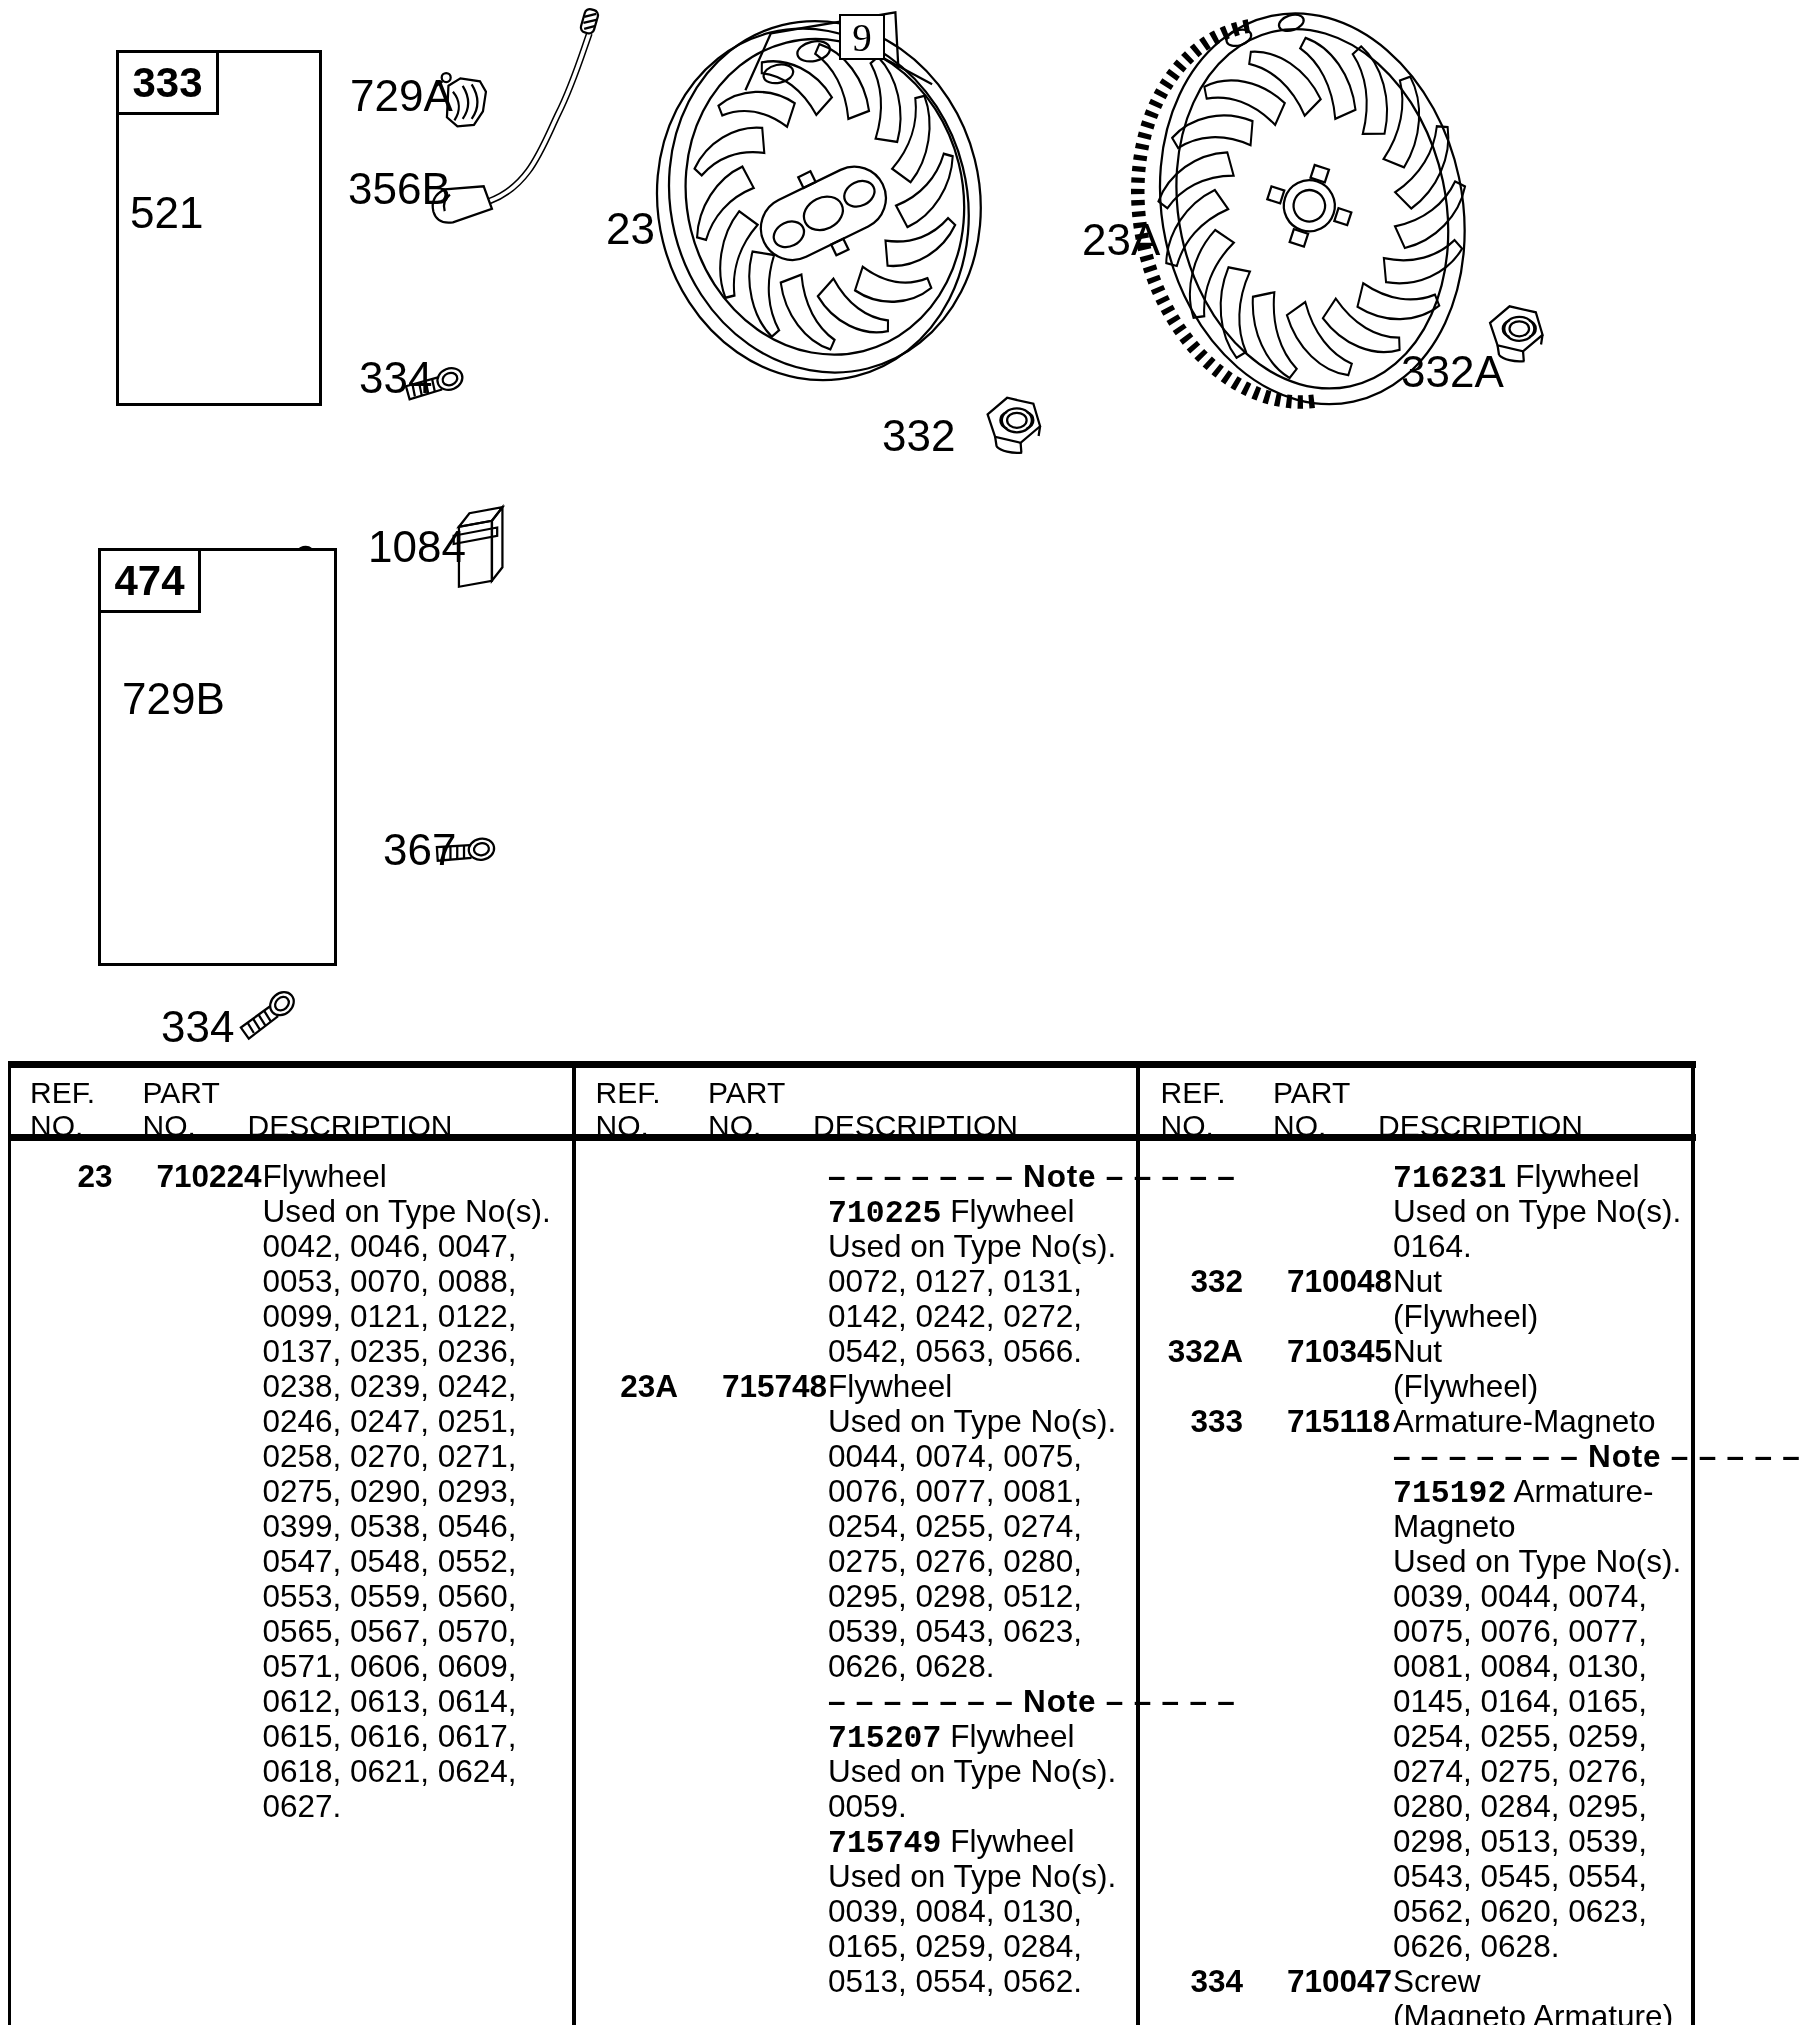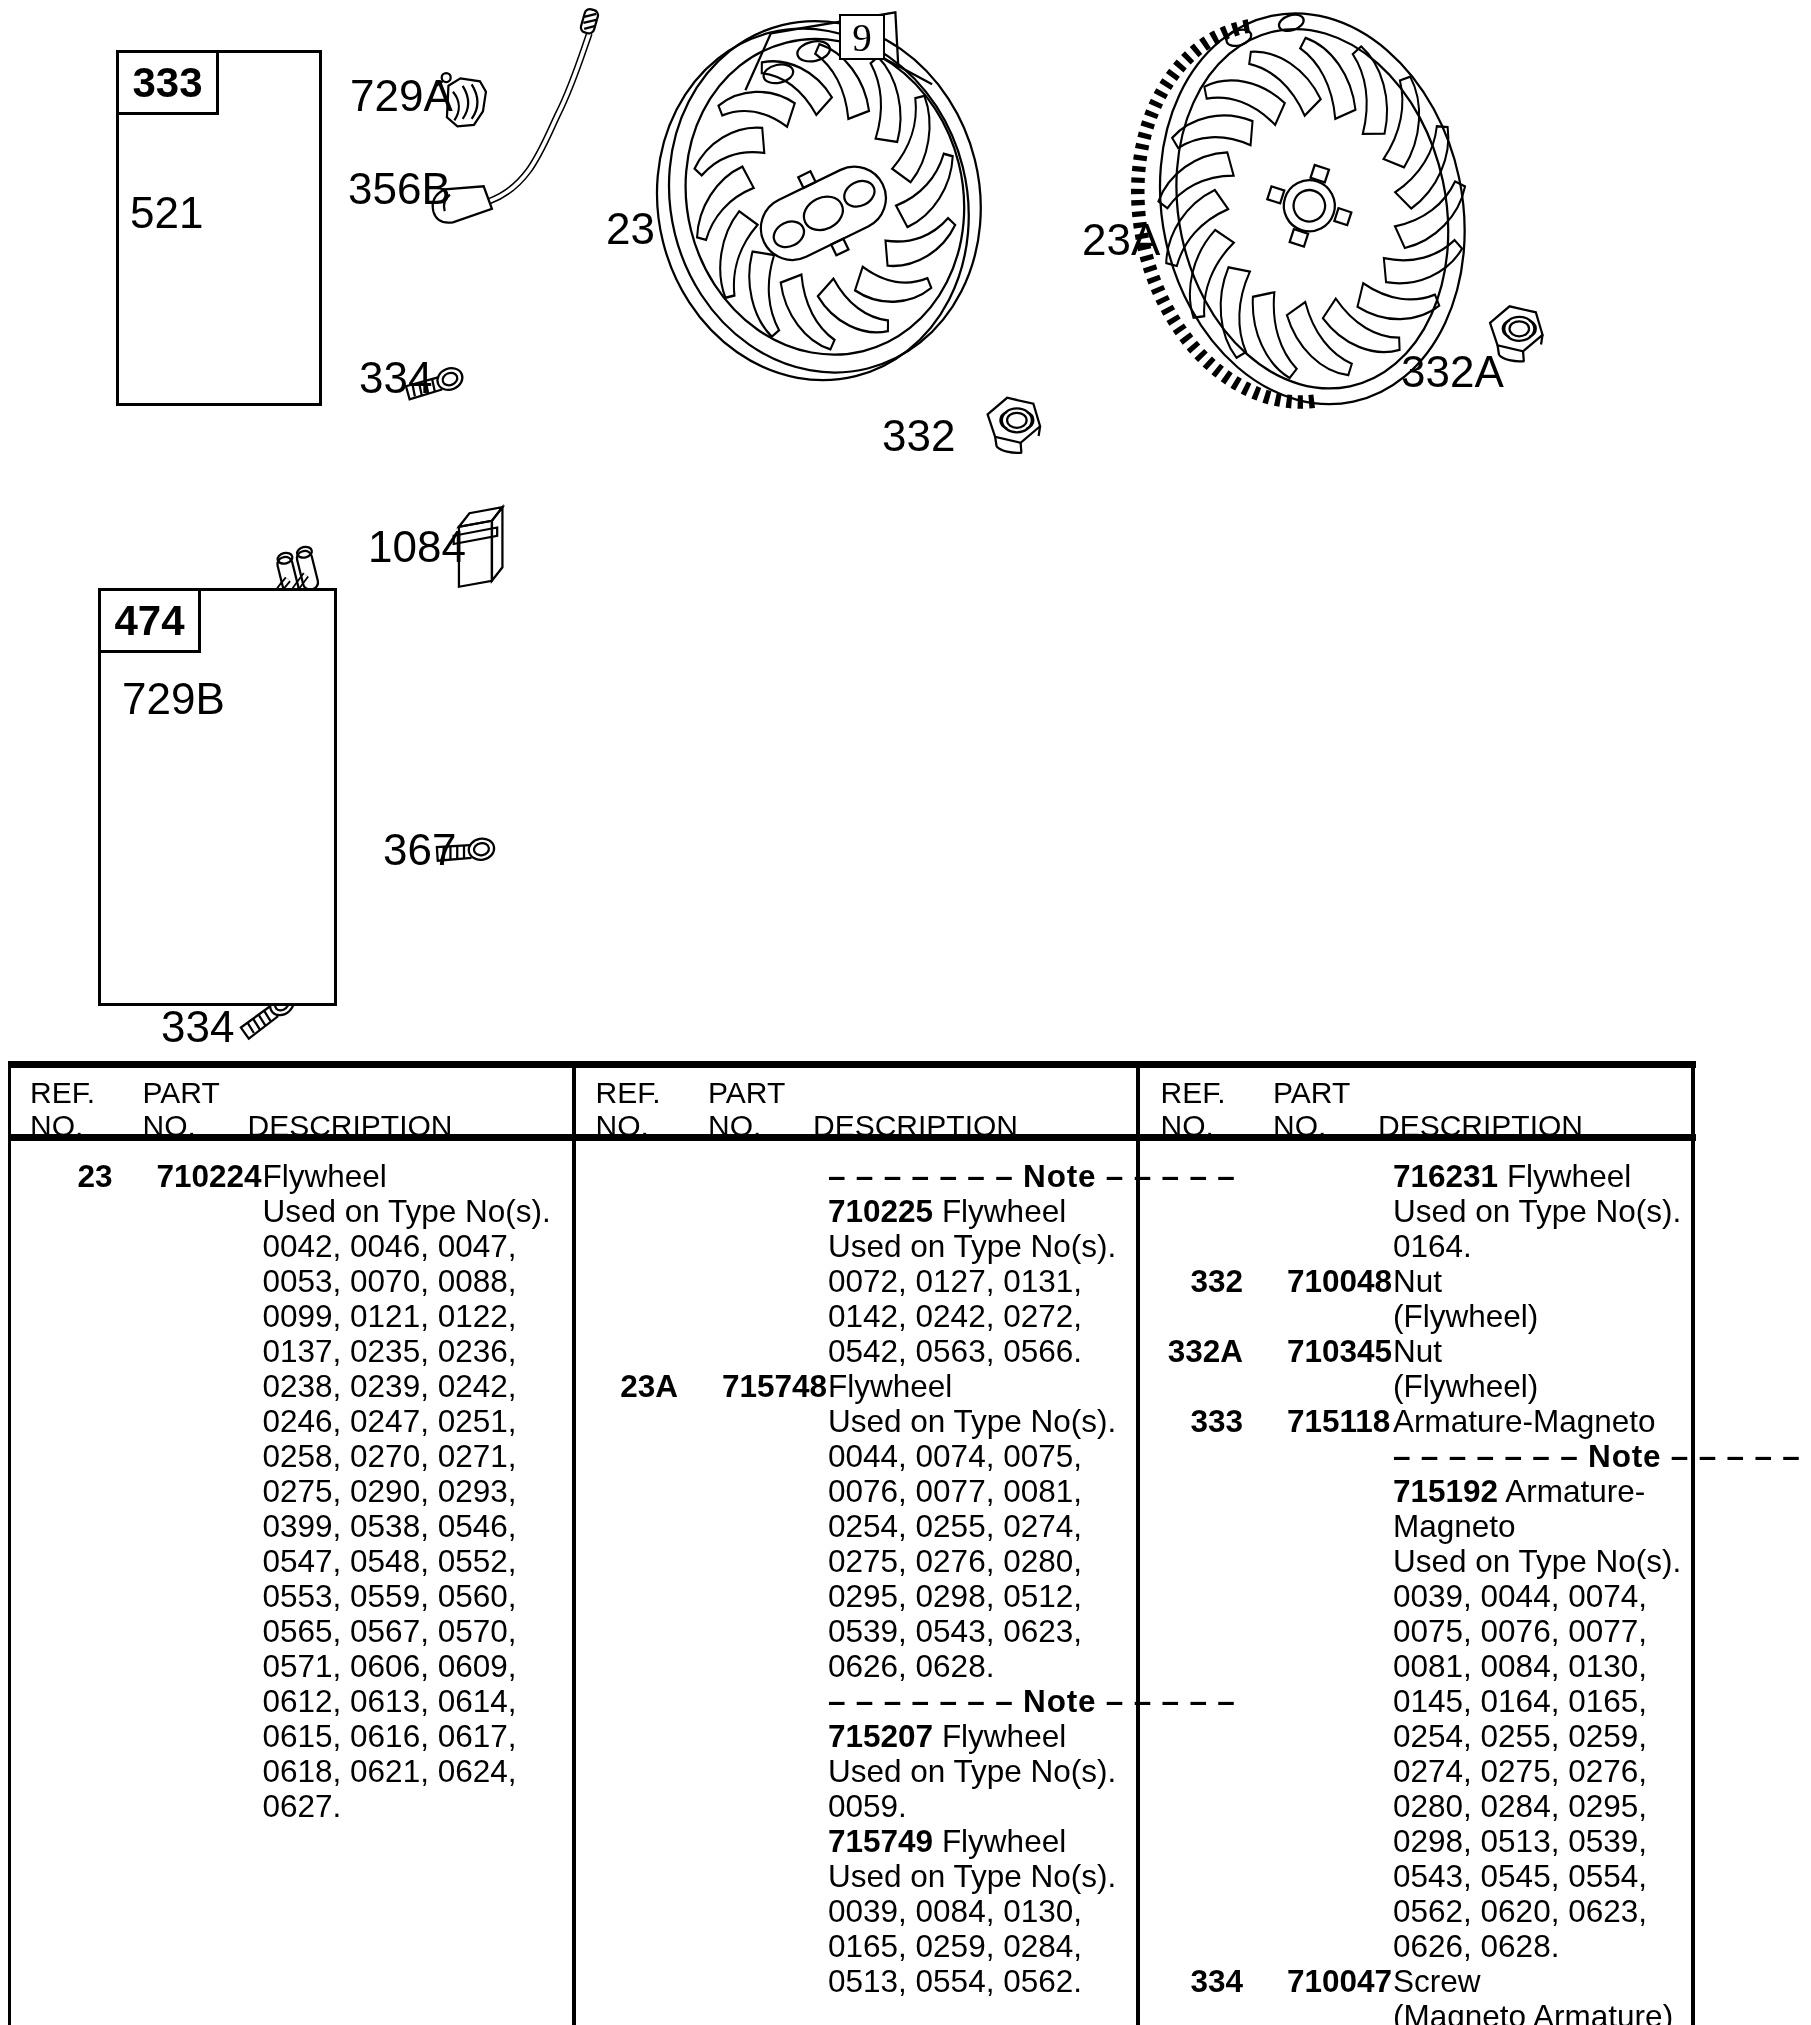--- a/index.html
+++ b/index.html
@@ -14,21 +14,21 @@
           font-size:39px;text-align:center;background:#fff;}
   .hline{position:absolute;background:#000;}
   .vline{position:absolute;background:#000;}
   .thead{position:absolute;font-size:30px;}
   .thead span{position:absolute;text-align:left;}
   .tcol{position:absolute;font-size:31.5px;}
   .tline{position:relative;height:35px;line-height:35px;white-space:nowrap;}
   .tline .ref{position:absolute;left:19px;width:86px;text-align:right;font-weight:bold;}
   .tline .part{position:absolute;left:149px;font-weight:bold;text-align:right;}
   .tline .desc{position:absolute;left:255px;right:3px;}
-  .tline .desc b{font-weight:bold;}
+  .tline .desc b{font-weight:bold;font-family:Liberation Mono, monospace;}
   .tline .note{font-weight:bold;letter-spacing:0.8px;}
 </style>
 </head>
 <body>
 
 <div id="canvas">
 
   <svg class="art" width="1811" height="1073" viewBox="0 0 2415 1430">
     <g fill="none" stroke="#000" stroke-width="3">
 
@@ -209,21 +209,21 @@
         <ellipse cx="0" cy="0" rx="10" ry="8"></ellipse>
         <path d="M-14 -8 L-62 -13 L-64 5 L-15 9"></path>
         <path d="M-24 -9 l-3 17 M-33 -10 l-3 17 M-42 -11 l-3 17 M-51 -12 l-3 16"></path>
       </g>
     </g>
   </svg>
 
   <div class="refbox" style="left:116px;top:50px;width:200px;height:350px;">
     <div class="lblin">333</div>
   </div>
-  <div class="refbox" style="left:98px;top:548px;width:233px;height:412px;margin-top:40px;">
+  <div class="refbox" style="left:98px;top:548px;width:233px;height:412px;">
     <div class="lblin">474</div>
   </div>
   <div class="pageref" style="left:839px;top:13.5px;width:42px;height:42px;line-height:44px;"><span>9</span></div>
 
   <div class="lbl" style="left:130px;top:191px;">521</div>
   <div class="lbl" style="left:350px;top:74px;">729A</div>
   <div class="lbl" style="left:348px;top:167px;">356B</div>
   <div class="lbl" style="left:606px;top:207px;">23</div>
   <div class="lbl" style="left:882px;top:414px;">332</div>
   <div class="lbl" style="left:1082px;top:218px;">23A</div>

